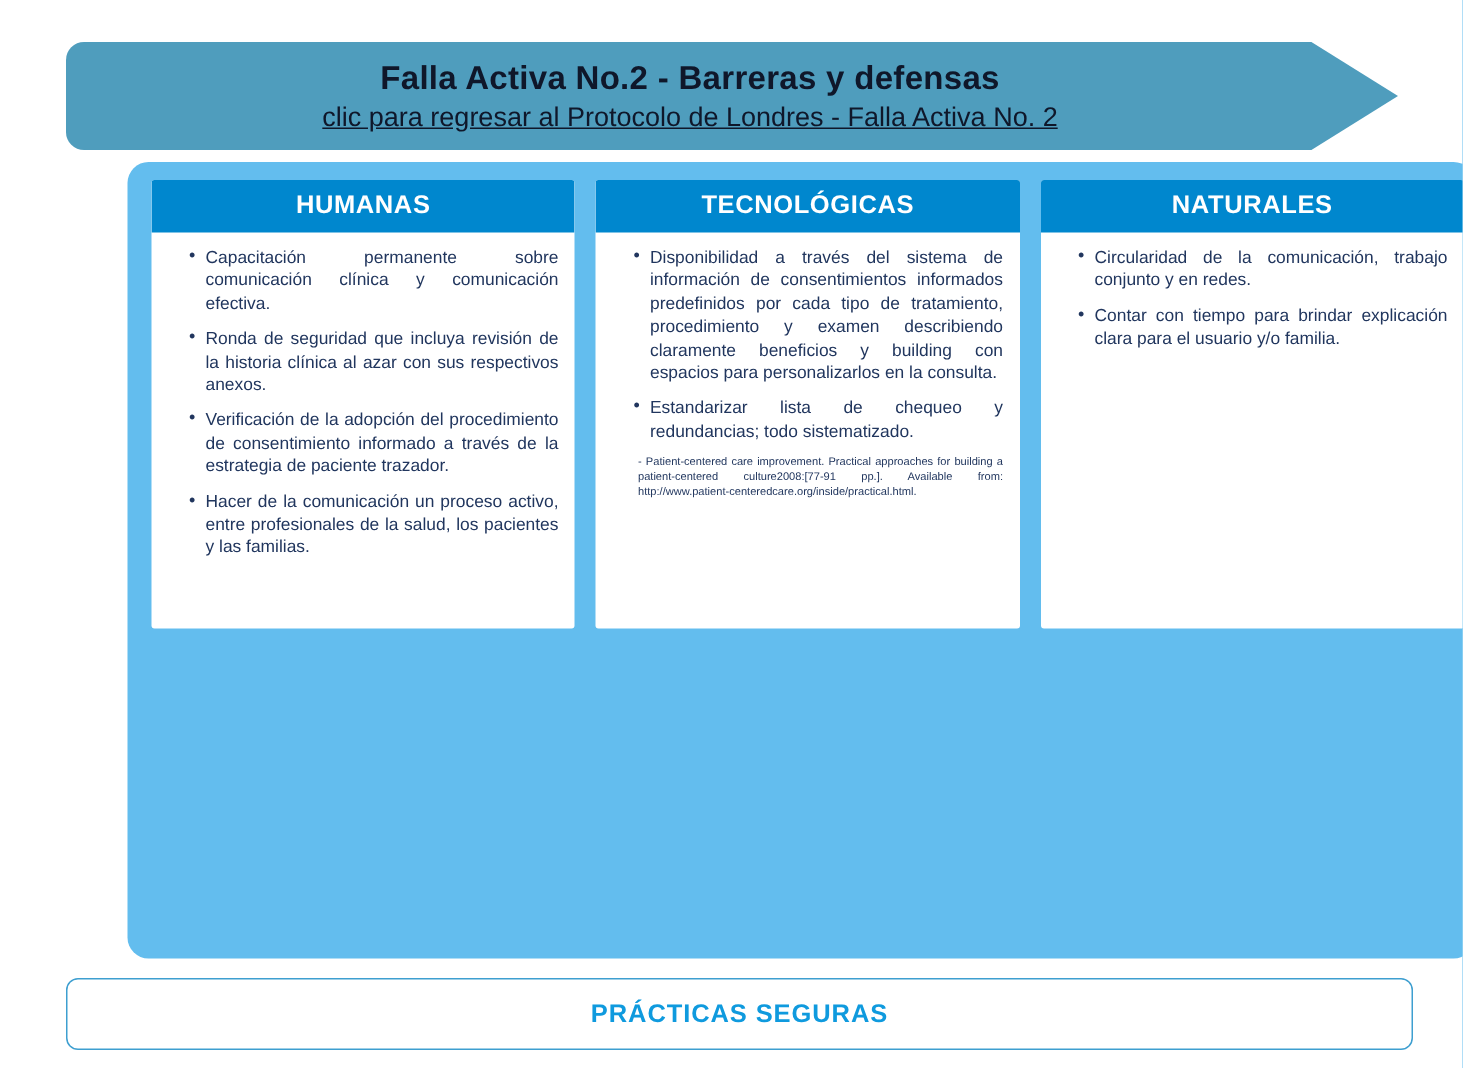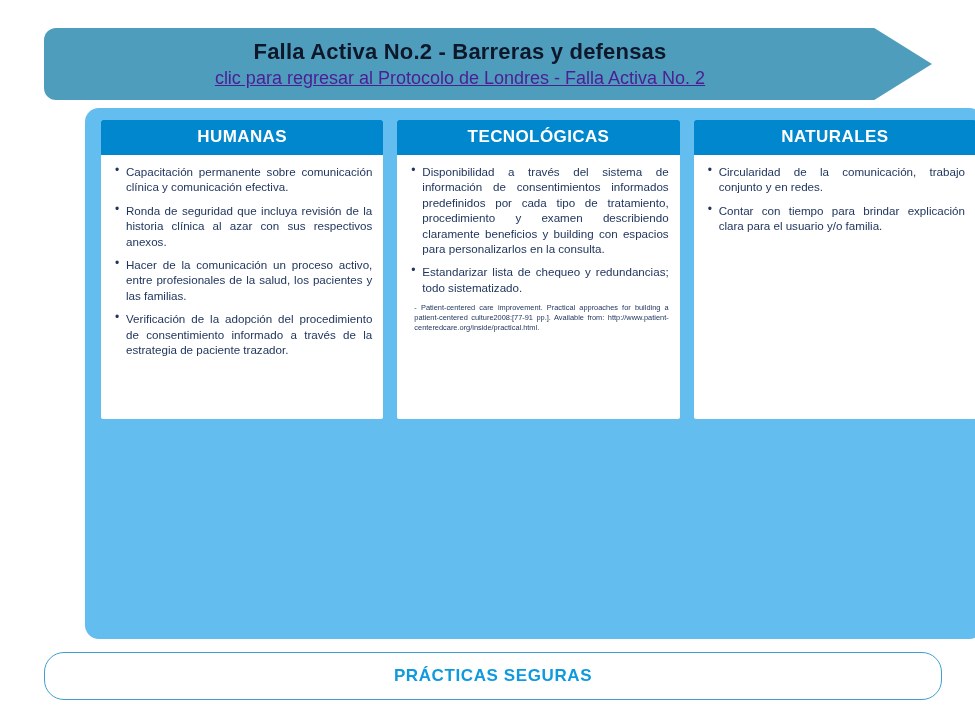--- a/index.html
+++ b/index.html
@@ -33,21 +33,21 @@
   .banner-title{
     color:#0f172a;
     font-size:22px;
     font-weight:bold;
     letter-spacing:.2px;
     line-height:1.1;
     margin-bottom:5px;
     text-align:center;
   }
   .banner-link{
-    color:#4c1d95;
+    color:#0f172a;
     font-size:18px;
     text-decoration:underline;
     line-height:1.1;
     text-align:center;
     cursor:pointer;
   }
 
   
   .panel{
     position:absolute;
@@ -79,21 +79,21 @@
   .col-head{
     background:#0087ce;
     color:#ffffff;
     font-size:17px;
     font-weight:bold;
     letter-spacing:.4px;
     text-align:center;
     padding:7px 4px 8px;
   }
   .col-body{
-    padding:9px 11px 8px 14px;
+    padding:9px 11px 8px 25px;
     box-sizing:border-box;
     flex:1;
   }
   ul.bullets{
     margin:0; padding:0;
     list-style:none;
   }
   ul.bullets li{
     position:relative;
     color:#21365e;
@@ -119,21 +119,21 @@
     padding-left:3px;
   }
 
   
   .bottom-bar{
     position:absolute;
     left:44px; top:652px;
     width:898px; height:48px;
     background:#ffffff;
     border:1.6px solid #3e9fd0;
-    border-radius:20px;
+    border-radius:8px;
     box-sizing:border-box;
     display:flex;
     align-items:center;
     justify-content:center;
   }
   .bottom-bar-label{
     color:#0f9ade;
     font-size:17px;
     font-weight:bold;
     letter-spacing:.6px;
@@ -151,22 +151,22 @@
 
 <div class="panel">
   <div class="columns">
 
     <div class="col">
       <div class="col-head">HUMANAS</div>
       <div class="col-body">
         <ul class="bullets">
           <li>Capacitación permanente sobre comunicación clínica y comunicación efectiva.</li>
           <li>Ronda de seguridad que incluya revisión de la historia clínica al azar con sus respectivos anexos.</li>
+          <li>Verificación de la adopción del procedimiento de consentimiento informado a través de la estrategia de paciente trazador.</li>
           <li>Hacer de la comunicación un proceso activo, entre profesionales de la salud, los pacientes y las familias.</li>
-          <li>Verificación de la adopción del procedimiento de consentimiento informado a través de la estrategia de paciente trazador.</li>
         </ul>
       </div>
     </div>
 
     <div class="col">
       <div class="col-head">TECNOLÓGICAS</div>
       <div class="col-body">
         <ul class="bullets">
           <li>Disponibilidad a través del sistema de información de consentimientos informados predefinidos por cada tipo de tratamiento, procedimiento y examen describiendo claramente beneficios y building con espacios para personalizarlos en la consulta.</li>
           <li> Estandarizar lista de chequeo y redundancias; todo sistematizado.</li>

